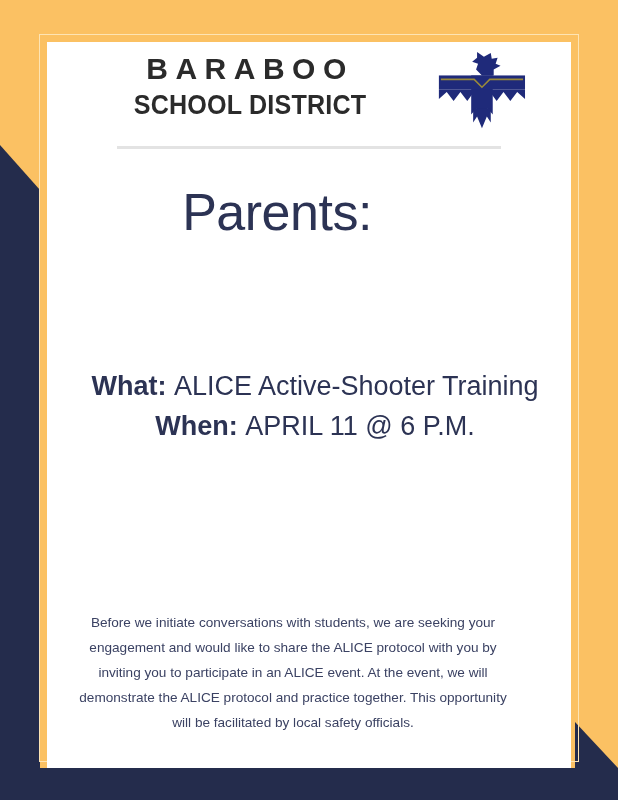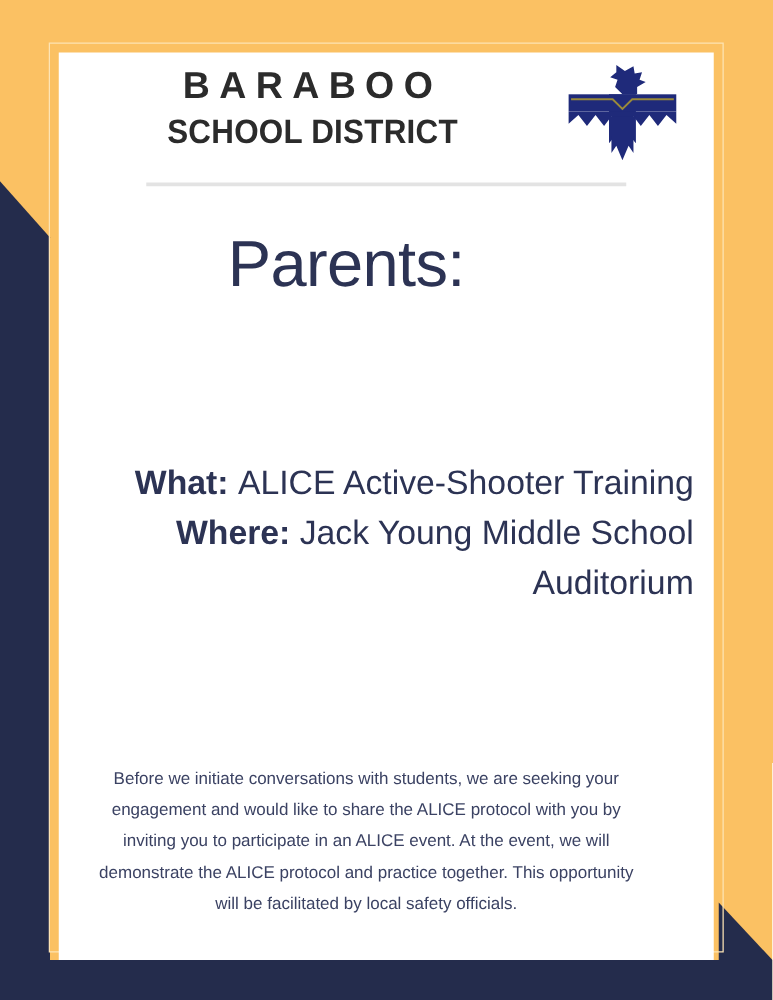--- a/index.html
+++ b/index.html
@@ -46,21 +46,20 @@
     overflow: hidden;
   }
 
   
   .masthead {
     position: absolute;
     left: 0;
     top: 0;
     width: 524px;
     height: 112px;
-    padding-left: 16px;
   }
   .brand-block {
     position: absolute;
     left: 53px;
     top: 8px;
     width: 300px;
     text-align: center;
   }
   .brand-top {
     font-family: "Liberation Sans", sans-serif;
@@ -119,21 +118,21 @@
   
   .details {
     position: absolute;
     left: 28px;
     top: 324px;
     width: 480px;
     color: #2c3354;
     font-family: "Liberation Sans", sans-serif;
     font-size: 27px;
     line-height: 40px;
-    text-align: right;
+    text-align: center;
   }
   .details .row { white-space: normal; }
   .details b { font-weight: 700; }
 
   
   .body-copy {
     position: absolute;
     left: 24px;
     top: 568px;
     width: 444px;
@@ -195,22 +194,22 @@
     <div class="headline">
       <span>Parents:</span>
     </div>
 
     <div class="details">
       <div class="row">
         <b>What: </b>
         <span>ALICE Active-Shooter Training</span>
       </div>
       <div class="row">
-        <b>Where: </b>
-        <span>Jack Young Middle School Auditorium</span>
+        <b>When: </b>
+        <span>APRIL 11 @ 6 P.M.</span>
       </div>
     </div>
 
     <div class="body-copy">
       <p>Before we initiate conversations with students, we are seeking your engagement and would like to share the ALICE protocol with you by inviting you to participate in an ALICE event.  At the event, we will demonstrate the ALICE protocol and practice together.  This opportunity will be facilitated by local safety officials.</p>
     </div>
 
   </div>
 </div>
 

